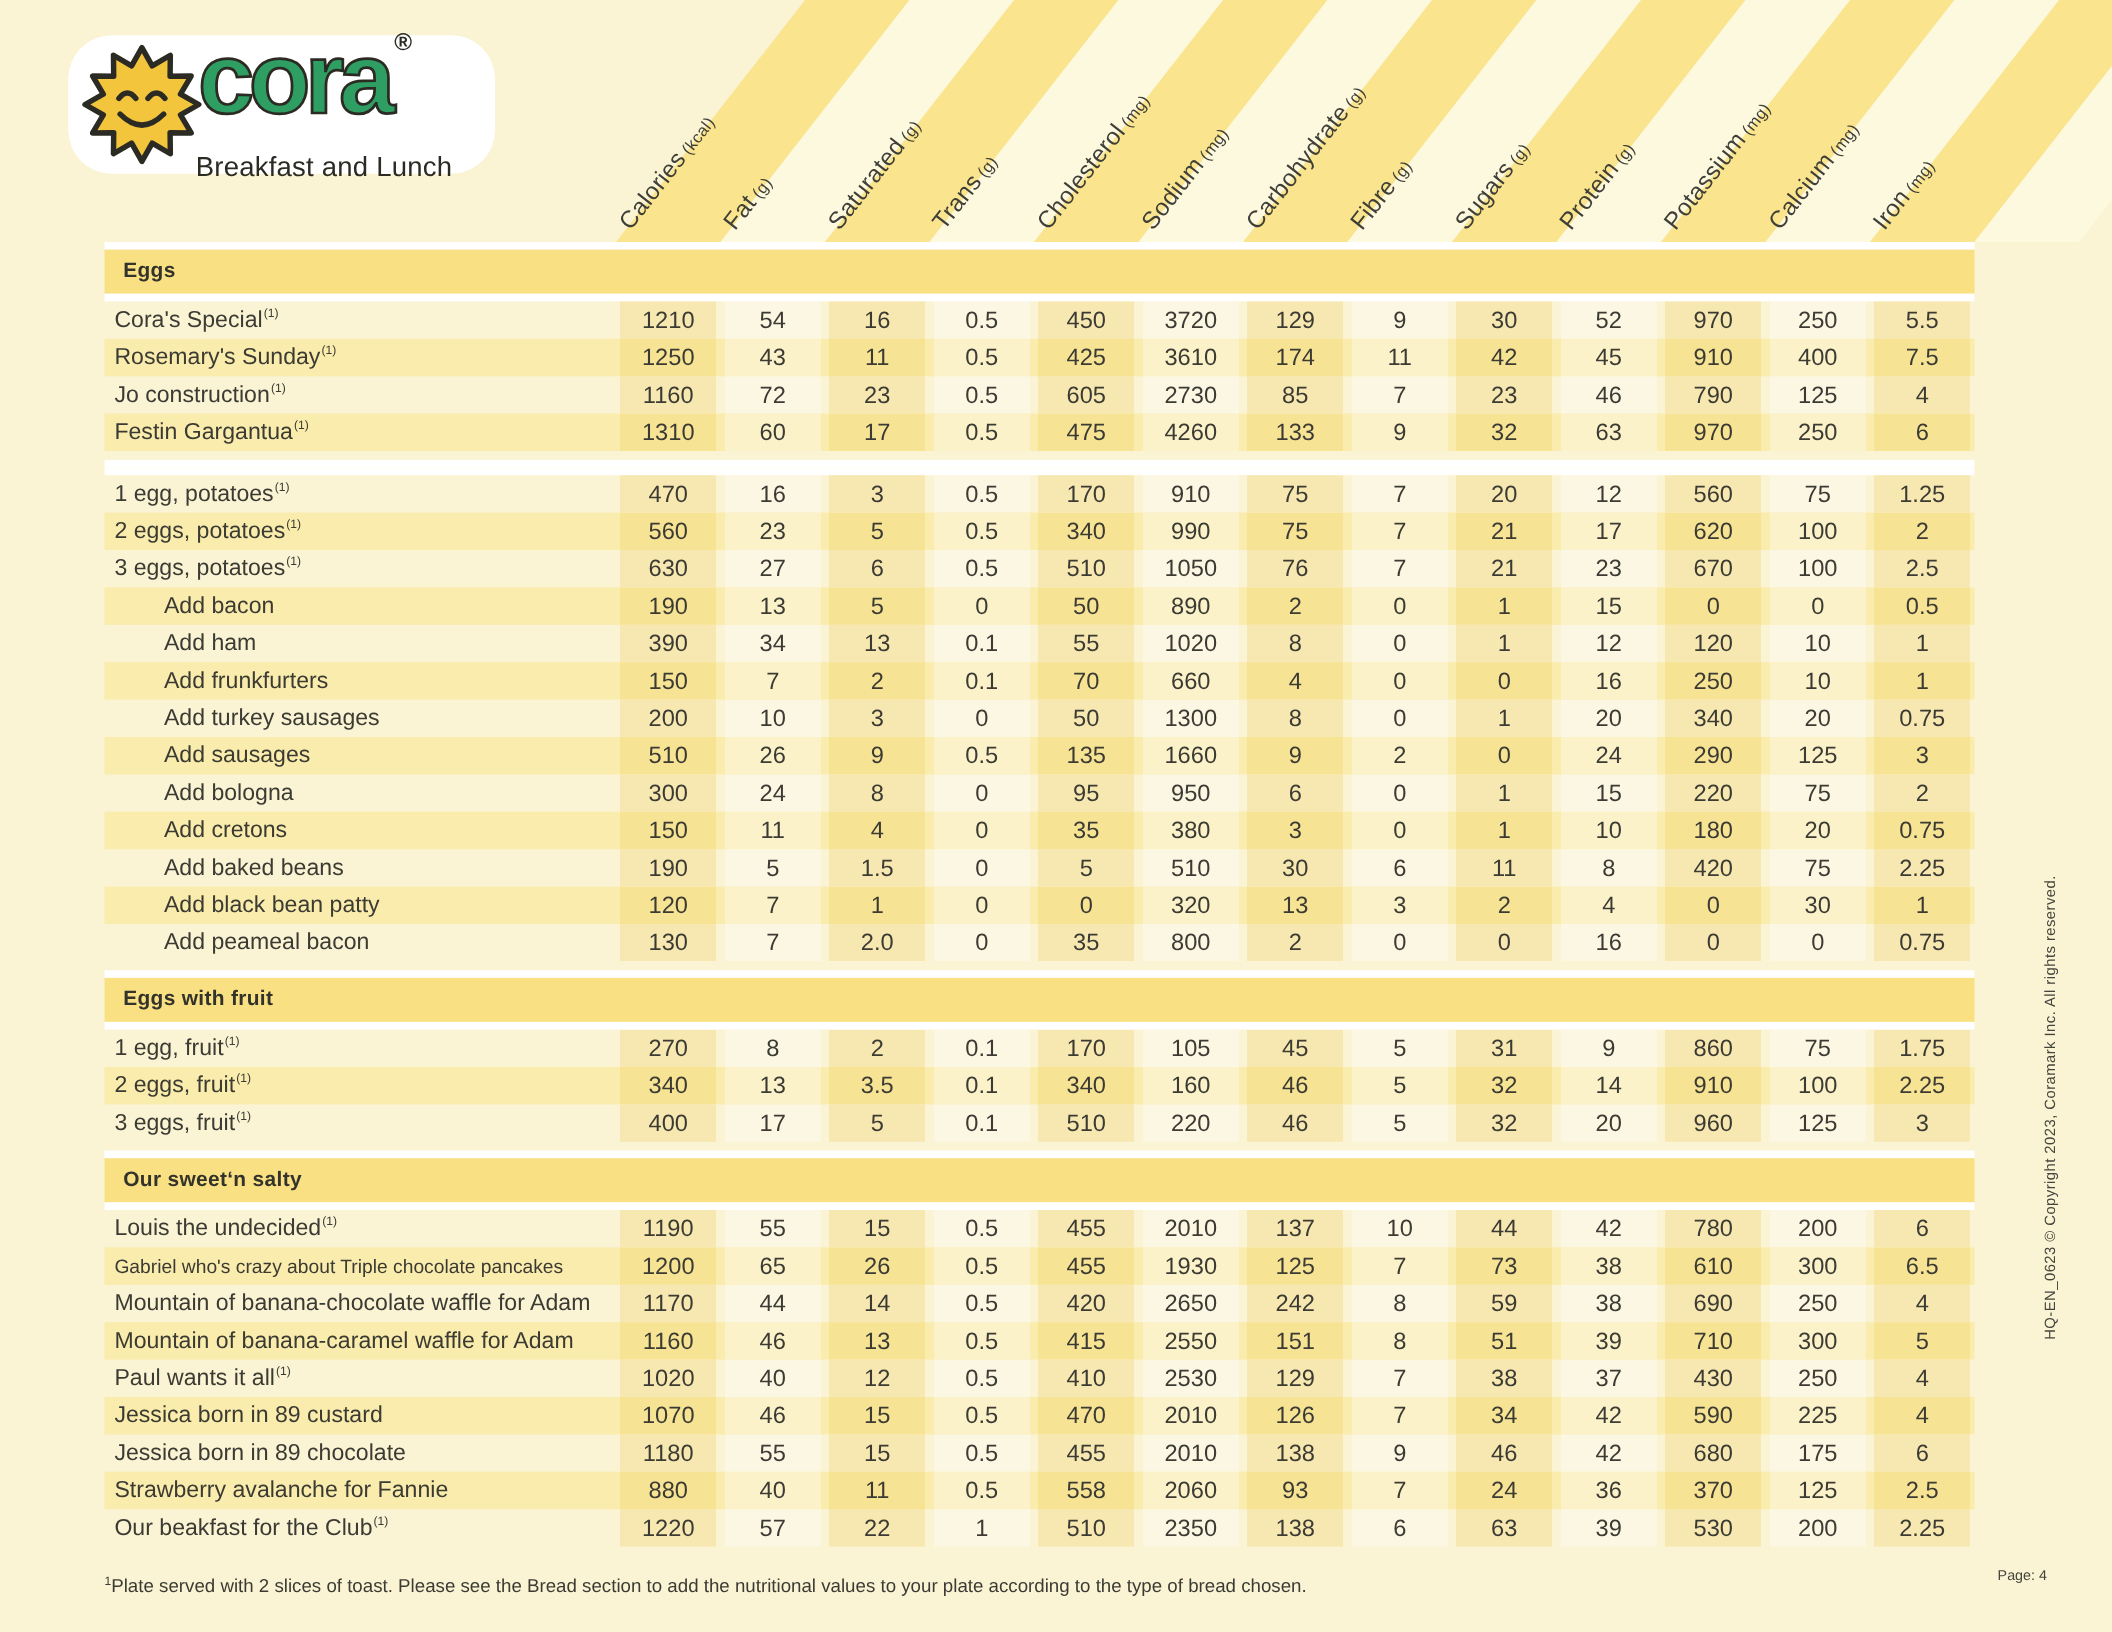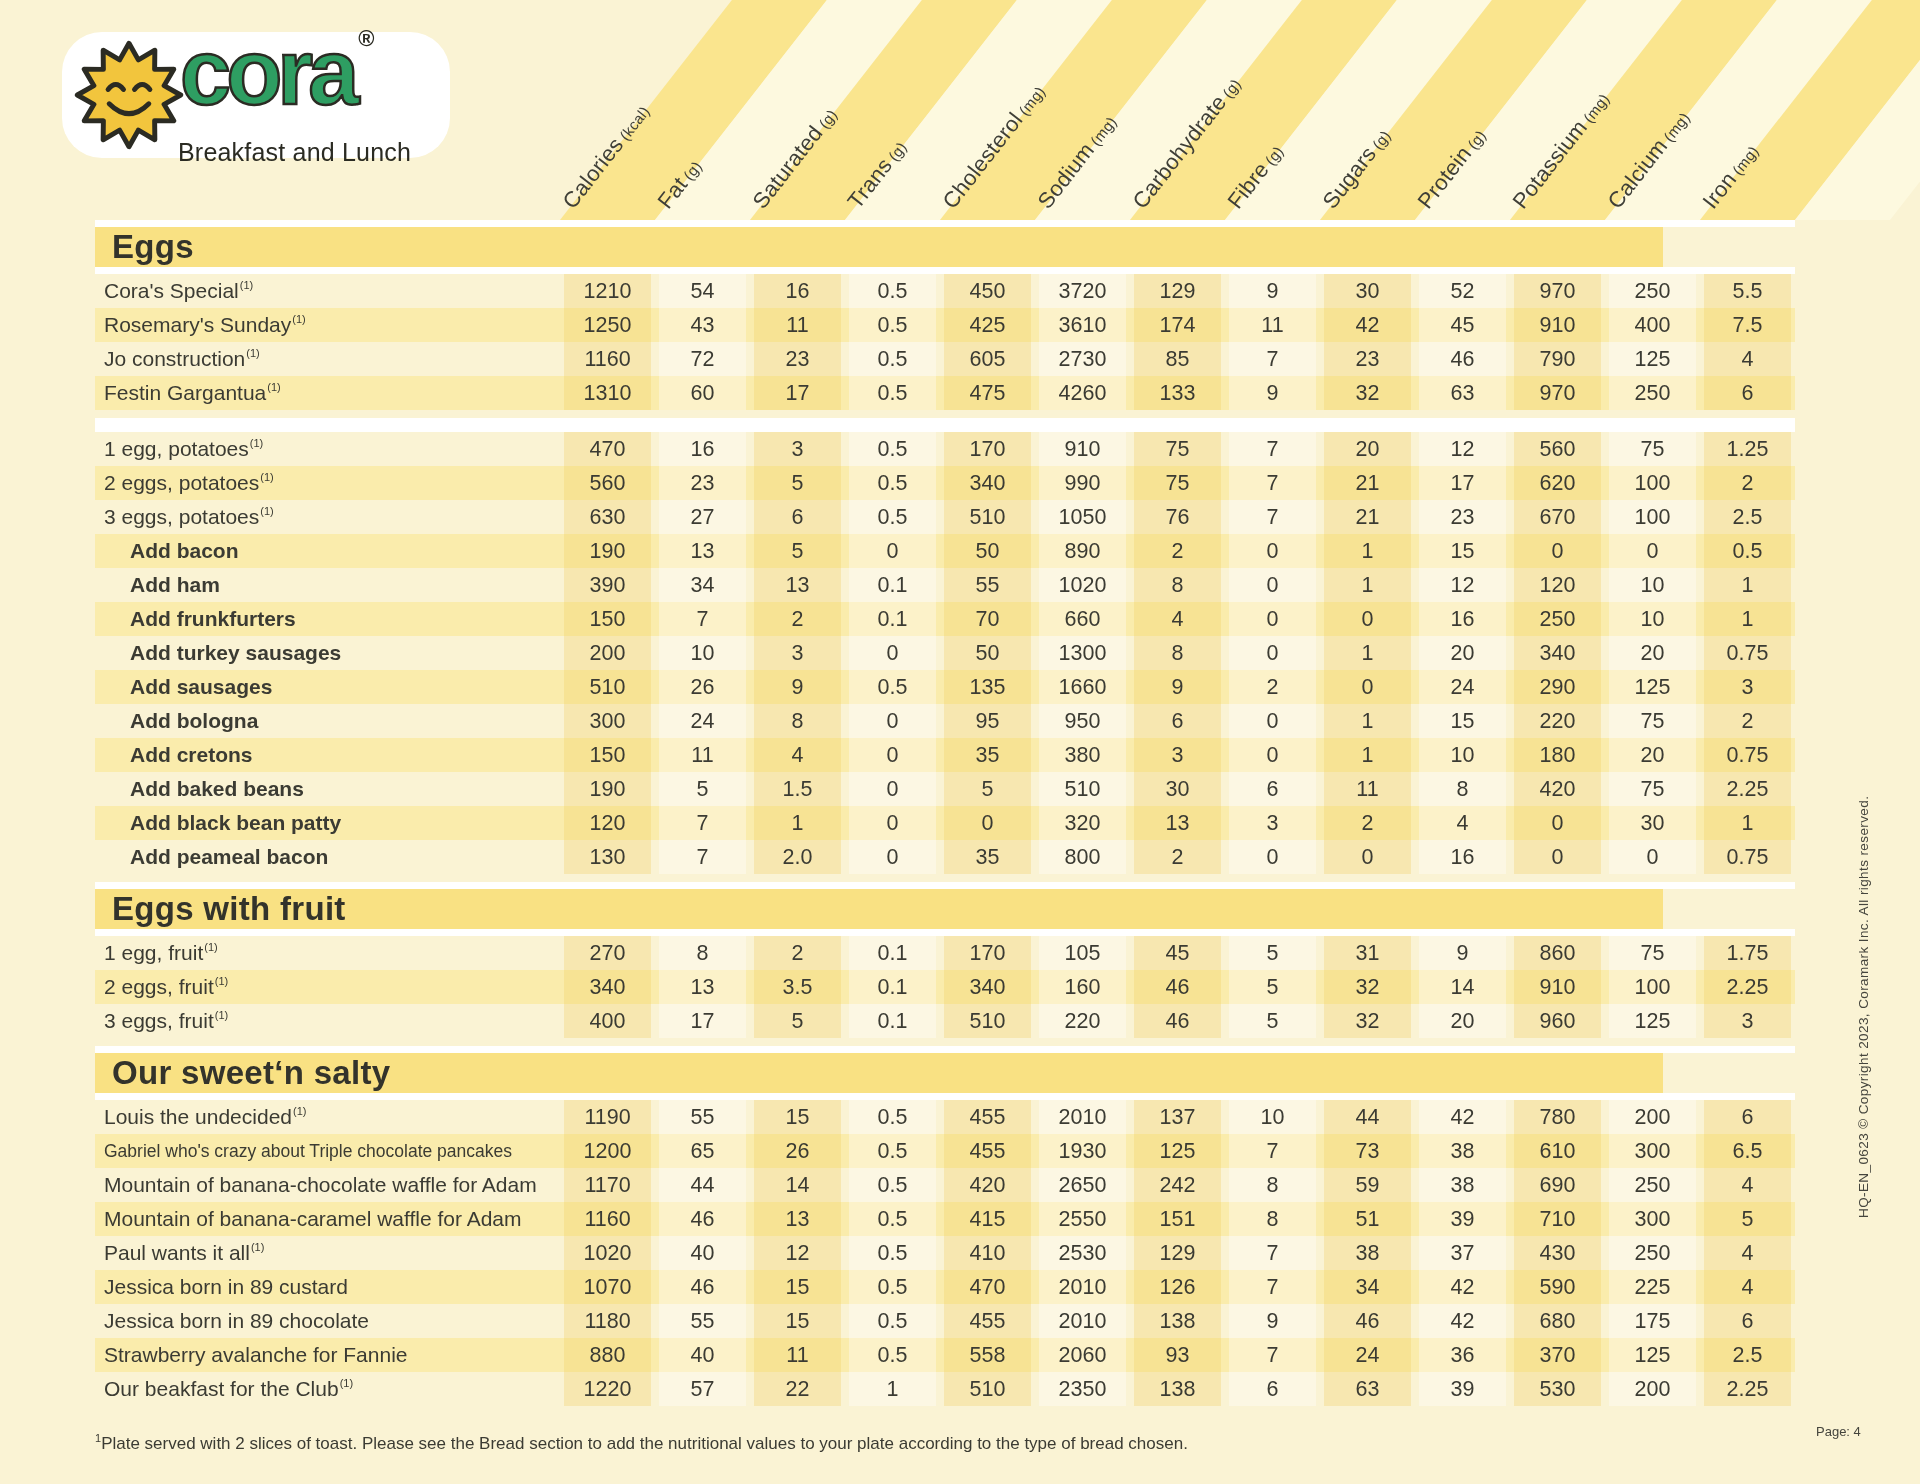--- a/index.html
+++ b/index.html
@@ -24,26 +24,26 @@
   .logo{position:absolute;left:72px;top:34px;width:420px;height:170px;}
   .logo-blob{position:absolute;left:-10px;top:-2px;width:388px;height:126px;background:#fff;border-radius:40px;}
   .sun{position:absolute;left:2px;top:6px;width:110px;height:110px;}
   .brand{position:absolute;left:108px;top:-14px;font-size:92px;font-weight:bold;letter-spacing:-5px;
          color:var(--logo-green);-webkit-text-stroke:2.5px var(--outline);}
   .brand .reg{font-size:22px;-webkit-text-stroke:0;color:var(--outline);letter-spacing:0;vertical-align:58px;margin-left:4px;}
   .tagline{position:absolute;left:106px;top:104px;font-size:25px;font-weight:normal;color:var(--outline);letter-spacing:.2px;}
   
   .gap-white{height:7px;background:var(--white-gap);margin-left:95px;width:1700px;}
   .gap-page{height:8px;}
-  .band{margin-left:95px;width:1568px;height:40px;background:var(--band);display:flex;align-items:center;
-        padding-left:17px;font-size:33px;font-weight:bold;color:#33332B;letter-spacing:.3px;}
+  .band{margin-left:95px;width:1700px;height:40px;background:var(--band);display:flex;align-items:center;
+        padding-left:17px;font-size:19px;font-weight:bold;color:#33332B;letter-spacing:.3px;}
   .row{margin-left:95px;width:1700px;height:34px;display:grid;grid-template-columns:465px repeat(13,95px);}
   .row.dark{background:var(--row-dark);}
   .name{display:flex;align-items:center;padding-left:9px;font-size:21px;}
-  .name.indent{padding-left:35px;font-weight:bold;}
+  .name.indent{padding-left:54px;}
   .name.small{font-size:17.5px;}
   .name sup{font-size:11px;vertical-align:super;margin-left:1px;line-height:0;transform:translateY(-6px);}
   .cell{display:flex;align-items:center;justify-content:center;font-size:21.5px;
         border-left:4px solid transparent;border-right:4px solid transparent;background-clip:padding-box;}
   .cell.co{background-color:var(--col-odd);}
   .cell.ce{background-color:var(--col-even);}
   
   .footnote{margin:18px 0 0 95px;font-size:17px;color:var(--text);}
   .footnote sup{font-size:11px;}
   .copyright{position:absolute;left:1856px;top:1218px;transform:rotate(-90deg);transform-origin:0 0;

